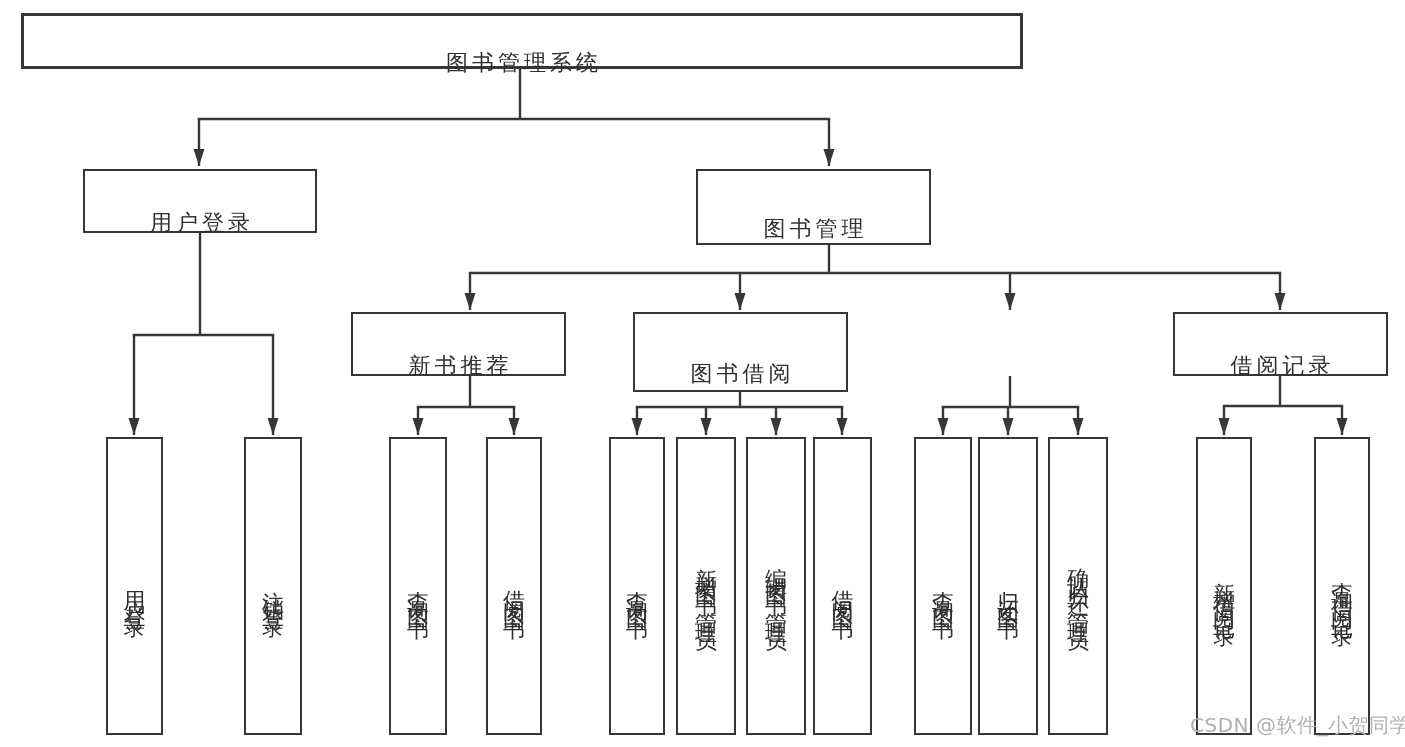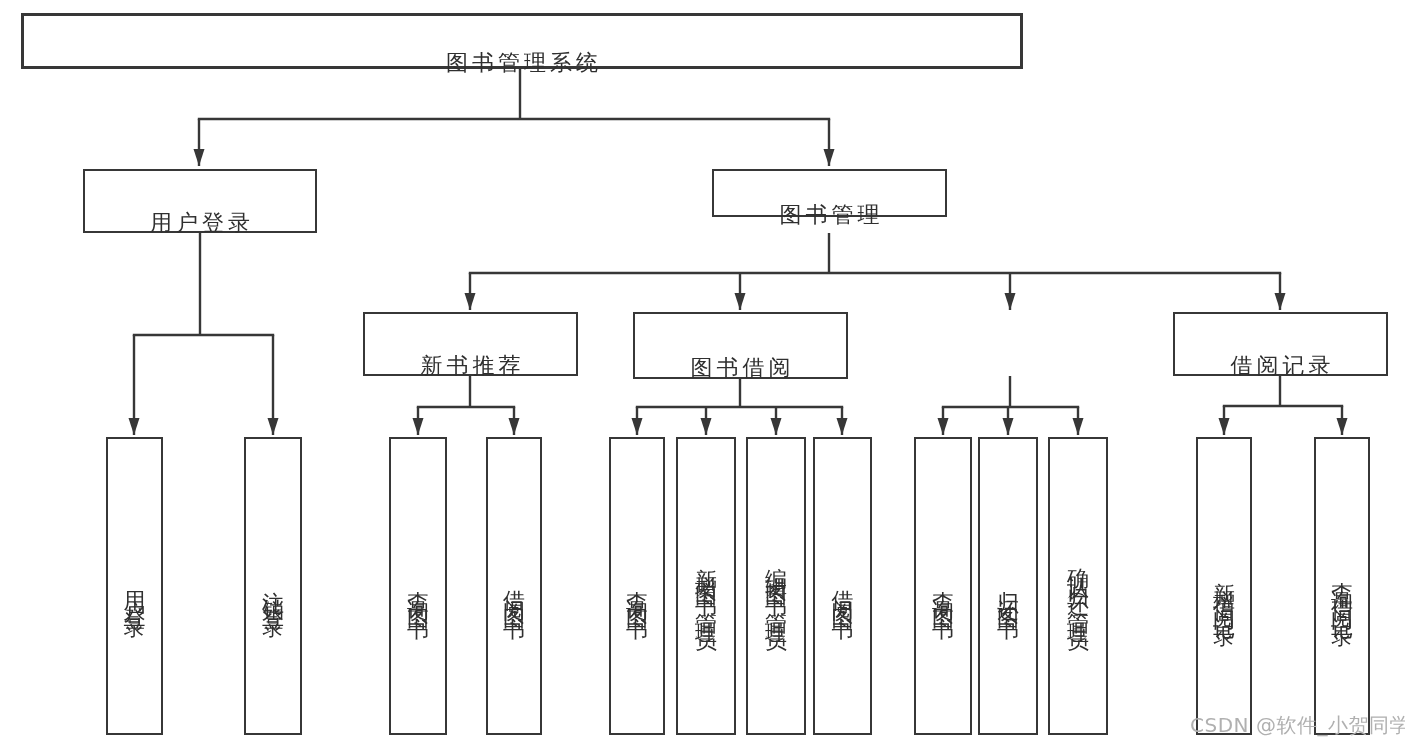--- a/index.html
+++ b/index.html
@@ -45,23 +45,23 @@
   .node .vlabel {
     writing-mode: vertical-rl;
     font-size: 22px;
     letter-spacing: 9px;
     padding-top: 9px; 
     line-height: 1;
   }
   
   #n-root        { left: 21px;   top: 13px;  width: 1002px; height: 56px; }
   #n-user-login  { left: 83px;   top: 169px; width: 234px;  height: 64px; }
-  #n-book-mgmt   { left: 712px;  top: 169px; width: 235px;  height: 48px; }
-  #n-new-rec     { left: 363px;  top: 312px; width: 215px;  height: 64px; }
-  #n-book-borrow { left: 633px;  top: 312px; width: 215px;  height: 67px; }
+  #n-book-mgmt   { left: 696px;  top: 169px; width: 235px;  height: 76px; }
+  #n-new-rec     { left: 351px;  top: 312px; width: 215px;  height: 64px; }
+  #n-book-borrow { left: 633px;  top: 312px; width: 215px;  height: 80px; }
   #n-cur-borrow  { left: 902px;  top: 312px; width: 215px;  height: 64px; }
   #n-borrow-rec  { left: 1173px; top: 312px; width: 215px;  height: 64px; }
   .leaf { top: 437px; height: 298px; }
   #l-a1 { left: 106px;  width: 57px; }
   #l-a2 { left: 244px;  width: 58px; }
   #l-b1 { left: 389px;  width: 58px; }
   #l-b2 { left: 486px;  width: 56px; }
   #l-c1 { left: 609px;  width: 56px; }
   #l-c2 { left: 676px;  width: 60px; }
   #l-c3 { left: 746px;  width: 60px; }

